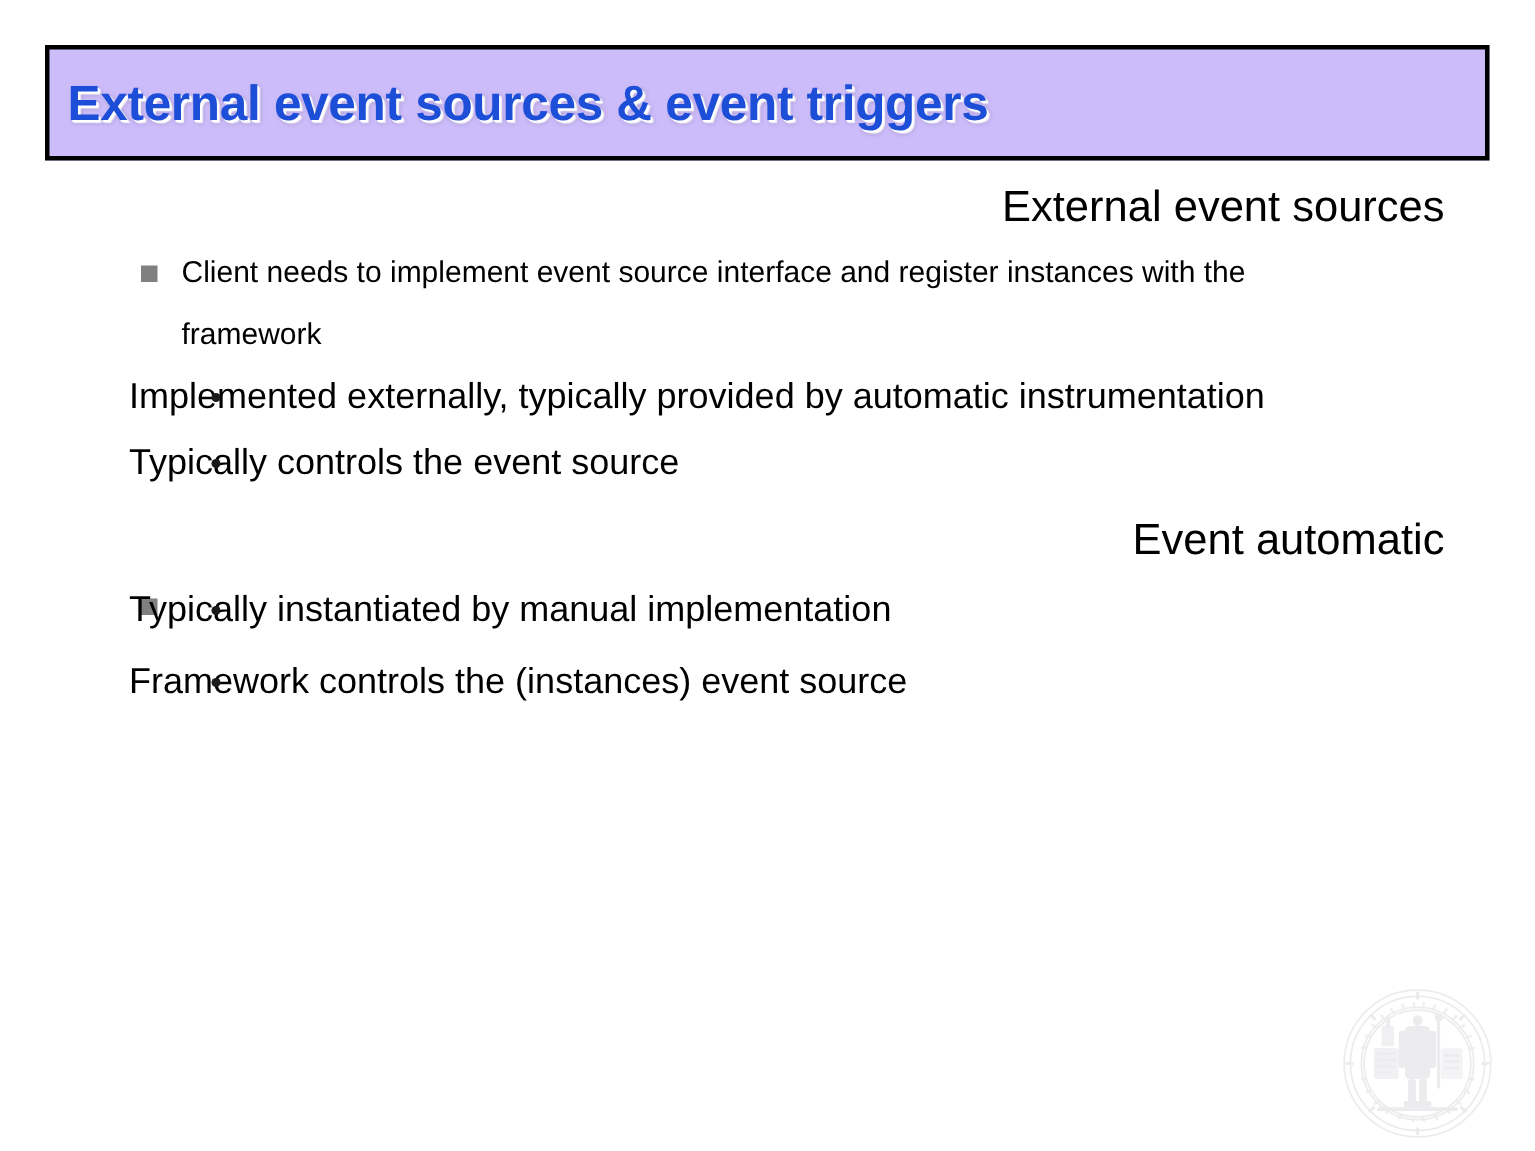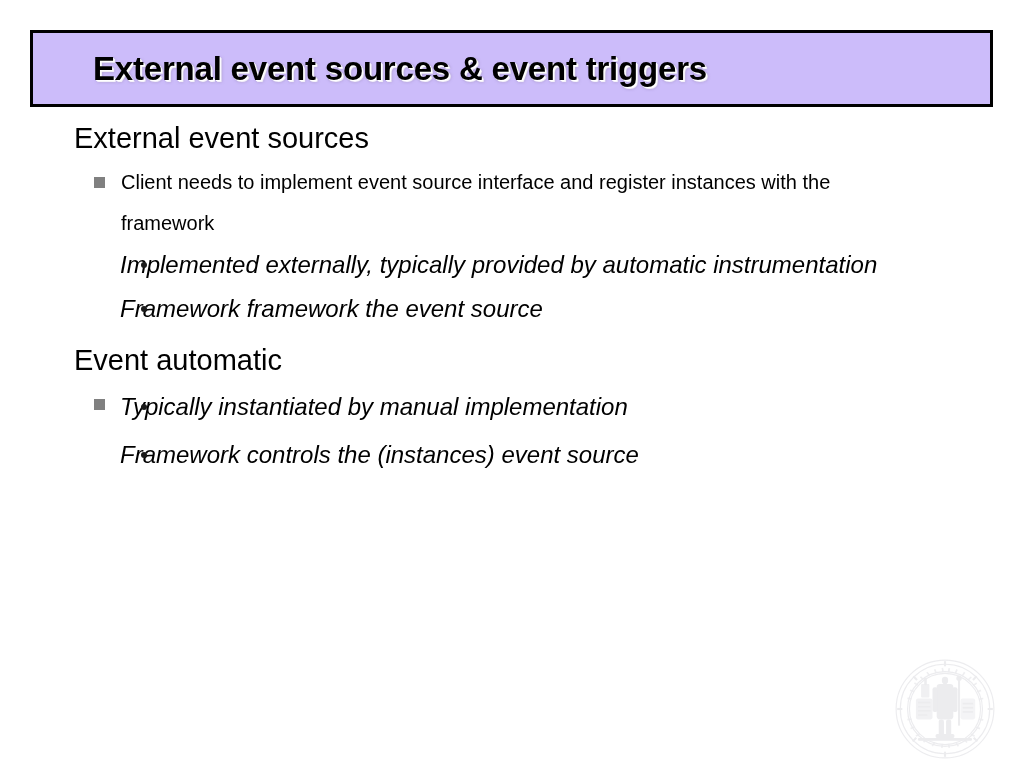--- a/index.html
+++ b/index.html
@@ -34,51 +34,51 @@
     box-sizing: border-box;
     background: #ccbcfa;
     border: 3px solid #000000;
     display: flex;
     align-items: center;
   }
   .title-text {
     font-family: "Liberation Sans", sans-serif;
     font-size: 33px;
     font-weight: bold;
-    color: #000000;
+    color: #1d4ed8;
     letter-spacing: -0.2px;
     padding-left: 12px;
     white-space: nowrap;
     text-shadow:
        1px 1px 0 #ffffff,
        2px 2px 1px rgba(255,255,255,0.95),
        2px 2px 3px rgba(120,100,150,0.55);
-    margin-left: 48px;
   }
 
   
   .body {
     position: absolute;
     left: 0;
     top: 118px;
     width: 1023px;
   }
 
   .para {
     position: relative;
     box-sizing: border-box;
   }
 
   
   .lvl1 {
-    padding-left: 74px;
+    padding-left: 46px;
     padding-right: 60px;
     font-size: 29px;
     line-height: 40px;
     margin-bottom: 4px;
+    text-align: right;
   }
   .lvl1 .ptext { display: block; }
 
   
   .lvl2 {
     padding-left: 121px;
     padding-right: 120px;
     font-size: 20px;
     line-height: 41px;
     margin-bottom: 2px;
@@ -87,26 +87,25 @@
     position: absolute;
     left: 94px;
     top: 15px;
     width: 11px;
     height: 11px;
     background: #808080;
   }
 
   
   .lvl3 {
-    padding-left: 120px;
+    padding-left: 86px;
     padding-right: 110px;
     font-size: 24px;
     line-height: 38px;
     margin-bottom: 2px;
-    font-style: italic;
   }
   .lvl3 .marker {
     position: absolute;
     left: 141px;
     top: 16px;
     width: 6px;
     height: 6px;
     border-radius: 50%;
     background: #1a1a1a;
   }
@@ -147,21 +146,21 @@
 
     <div class="para lvl3">
       <span class="marker"></span>
       <span class="ptext">Implemented externally, typically provided by automatic instrumentation</span>
     </div>
 
     <div class="spacer-xs"></div>
 
     <div class="para lvl3">
       <span class="marker"></span>
-      <span class="ptext">Framework framework the event source</span>
+      <span class="ptext">Typically controls the event source</span>
     </div>
 
     <div class="spacer-sm"></div>
 
     <div class="para lvl1">
       <span class="ptext">Event automatic</span>
     </div>
 
     <div class="para lvl2">
       <span class="marker"></span>

